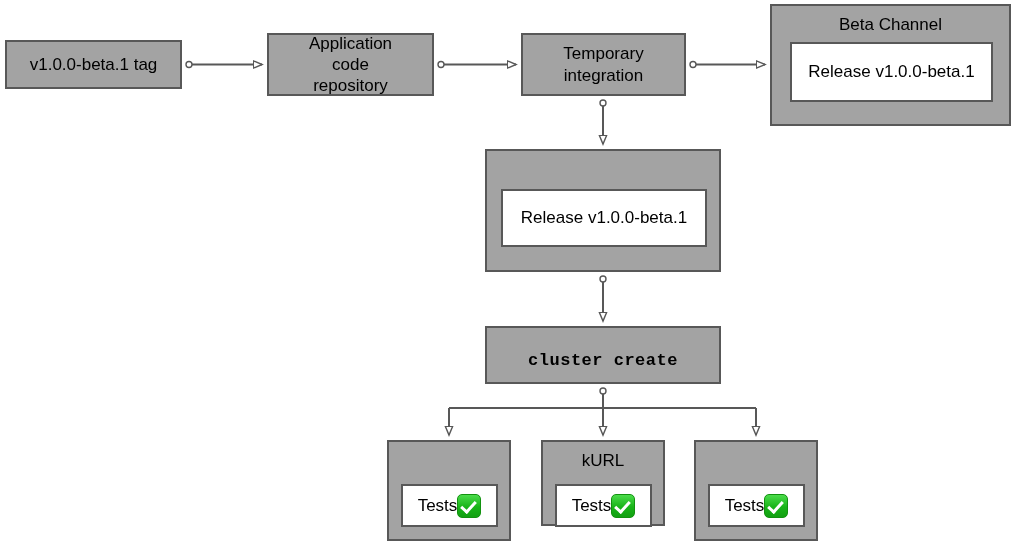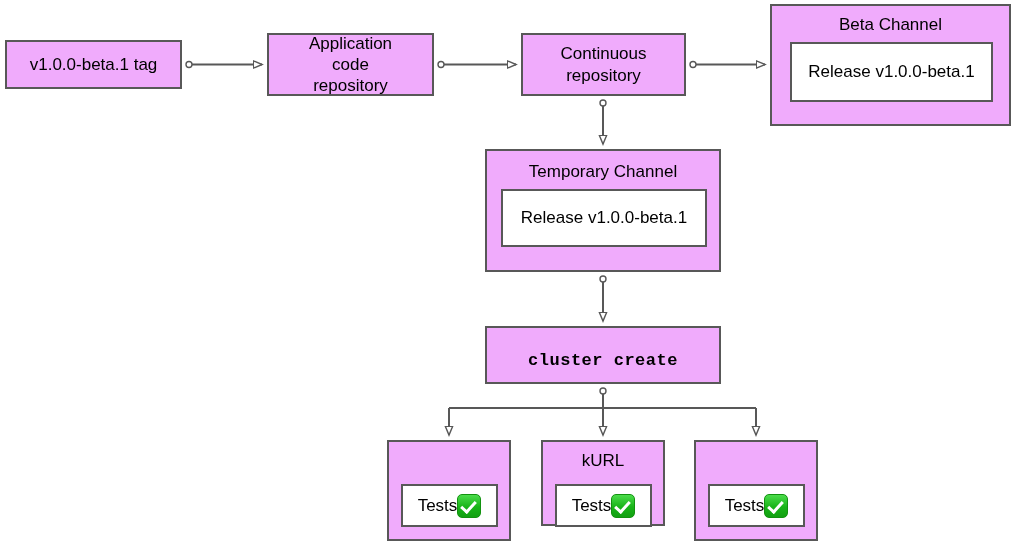--- a/index.html
+++ b/index.html
@@ -18,21 +18,21 @@
   }
   svg.edges{
     position:absolute;
     left:0; top:0;
     width:1016px; height:551px;
     pointer-events:none;
   }
   .node{
     position:absolute;
     box-sizing:border-box;
-    background:#f0abfc;
+    background:#a3a3a3;
     border:2px solid #585858;
     display:flex;
     align-items:center;
     justify-content:center;
     text-align:center;
     font-size:17px;
     line-height:1.25;
     color:#000;
   }
   .node.container{
@@ -129,32 +129,31 @@
 
   <div class="node" style="left:5px; top:40px; width:177px; height:49px;">
     <span>v1.0.0-beta.1 tag</span>
   </div>
 
   <div class="node" style="left:267px; top:33px; width:167px; height:63px; padding:0 26px;">
     <span>Application code repository</span>
   </div>
 
   <div class="node" style="left:521px; top:33px; width:165px; height:63px; padding:0 12px;">
-    <span>Continuous repository</span>
+    <span>Temporary integration</span>
   </div>
 
   <div class="node container" style="left:770px; top:4px; width:241px; height:122px;">
     <div class="container-title" style="top:8px;">Beta Channel</div>
     <div class="inner-box" style="left:18px; top:36px; width:203px; height:60px;">
       <span>Release v1.0.0-beta.1</span>
     </div>
   </div>
 
   <div class="node container" style="left:485px; top:149px; width:236px; height:123px;">
-    <div class="container-title" style="top:10px;">Temporary Channel</div>
     <div class="inner-box" style="left:14px; top:38px; width:206px; height:58px;">
       <span>Release v1.0.0-beta.1</span>
     </div>
   </div>
 
   <div class="node" style="left:485px; top:326px; width:236px; height:58px;">
     <span class="mono">cluster create</span>
   </div>
 
   <div class="node container" style="left:387px; top:440px; width:124px; height:101px;">

